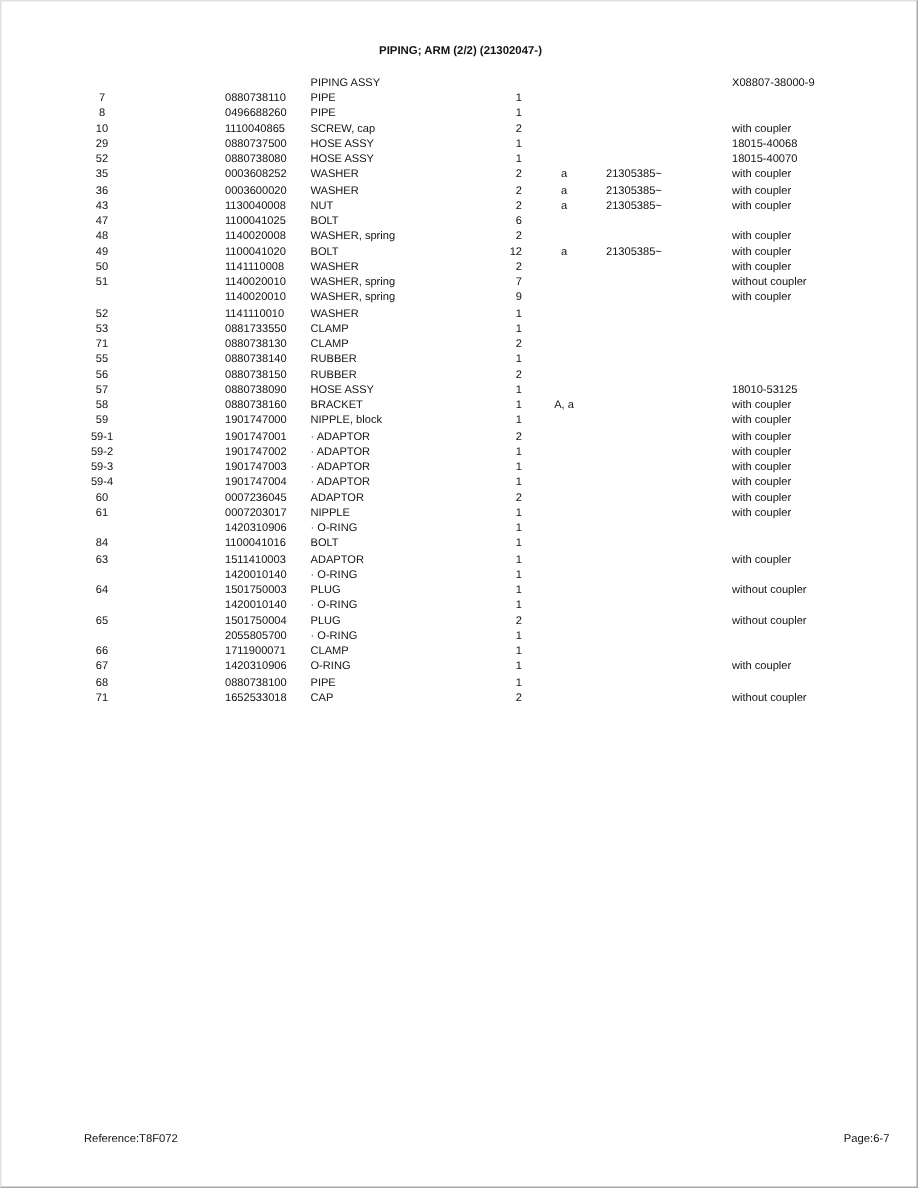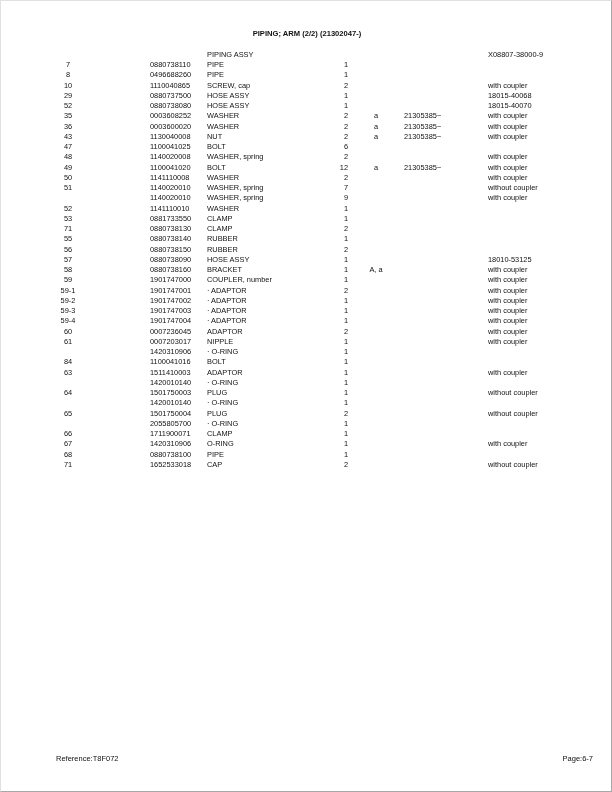--- a/index.html
+++ b/index.html
@@ -298,21 +298,21 @@
         <span class="cell c-desc">BRACKET</span>
         <span class="cell c-qty">1</span>
         <span class="cell c-chan">A, a</span>
         <span class="cell c-serial"></span>
         <span class="cell c-serv"></span>
         <span class="cell c-remarks">with coupler</span>
       </div>
       <div class="row">
         <span class="cell c-item">59</span>
         <span class="cell c-part">1901747000</span>
-        <span class="cell c-desc">COUPLER, number</span>
+        <span class="cell c-desc">NIPPLE, block</span>
         <span class="cell c-qty">1</span>
         <span class="cell c-chan"></span>
         <span class="cell c-serial"></span>
         <span class="cell c-serv"></span>
         <span class="cell c-remarks">with coupler</span>
       </div>
       <div class="row">
         <span class="cell c-item">59-1</span>
         <span class="cell c-part">1901747001</span>
         <span class="cell c-desc">· ADAPTOR</span>

